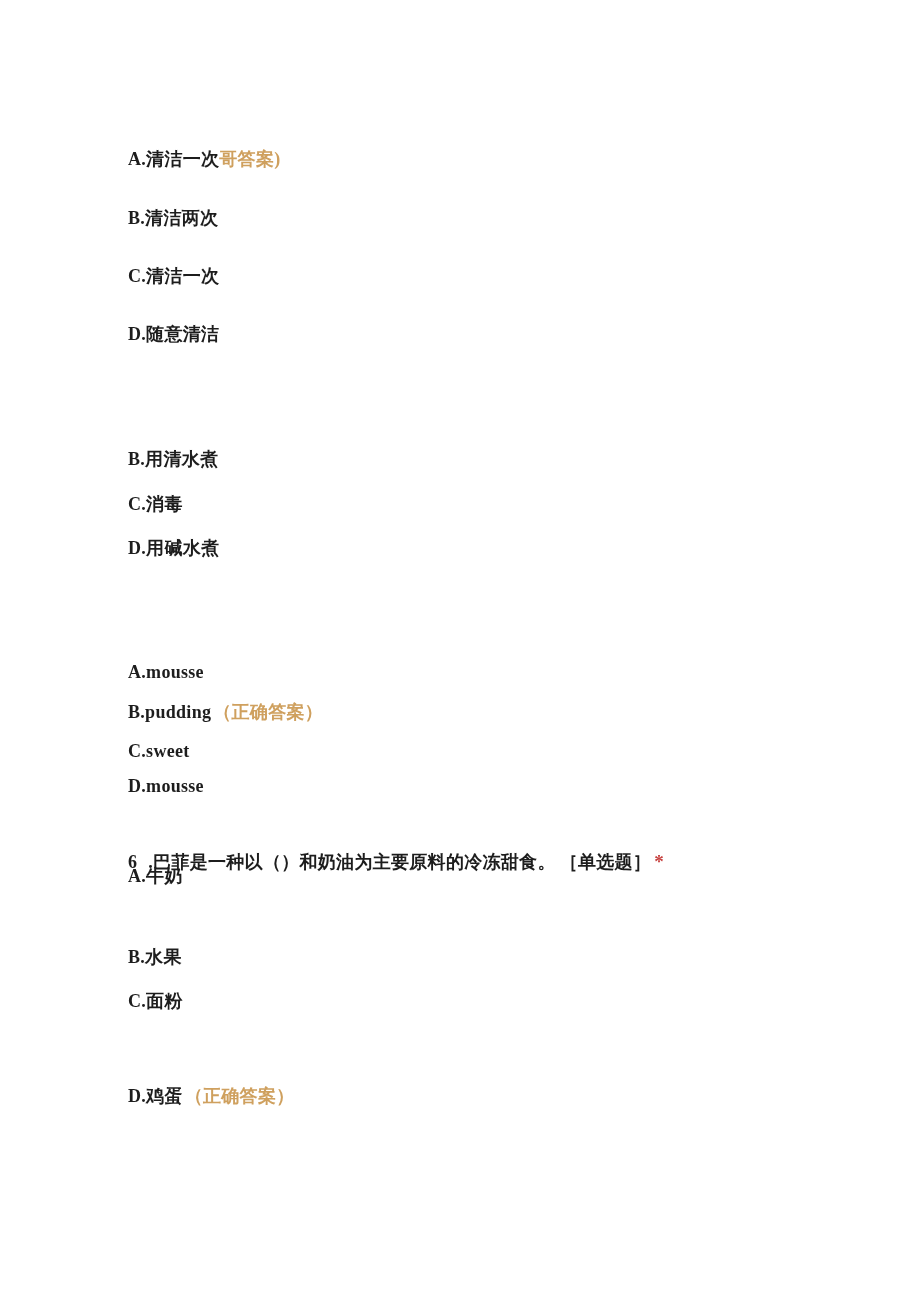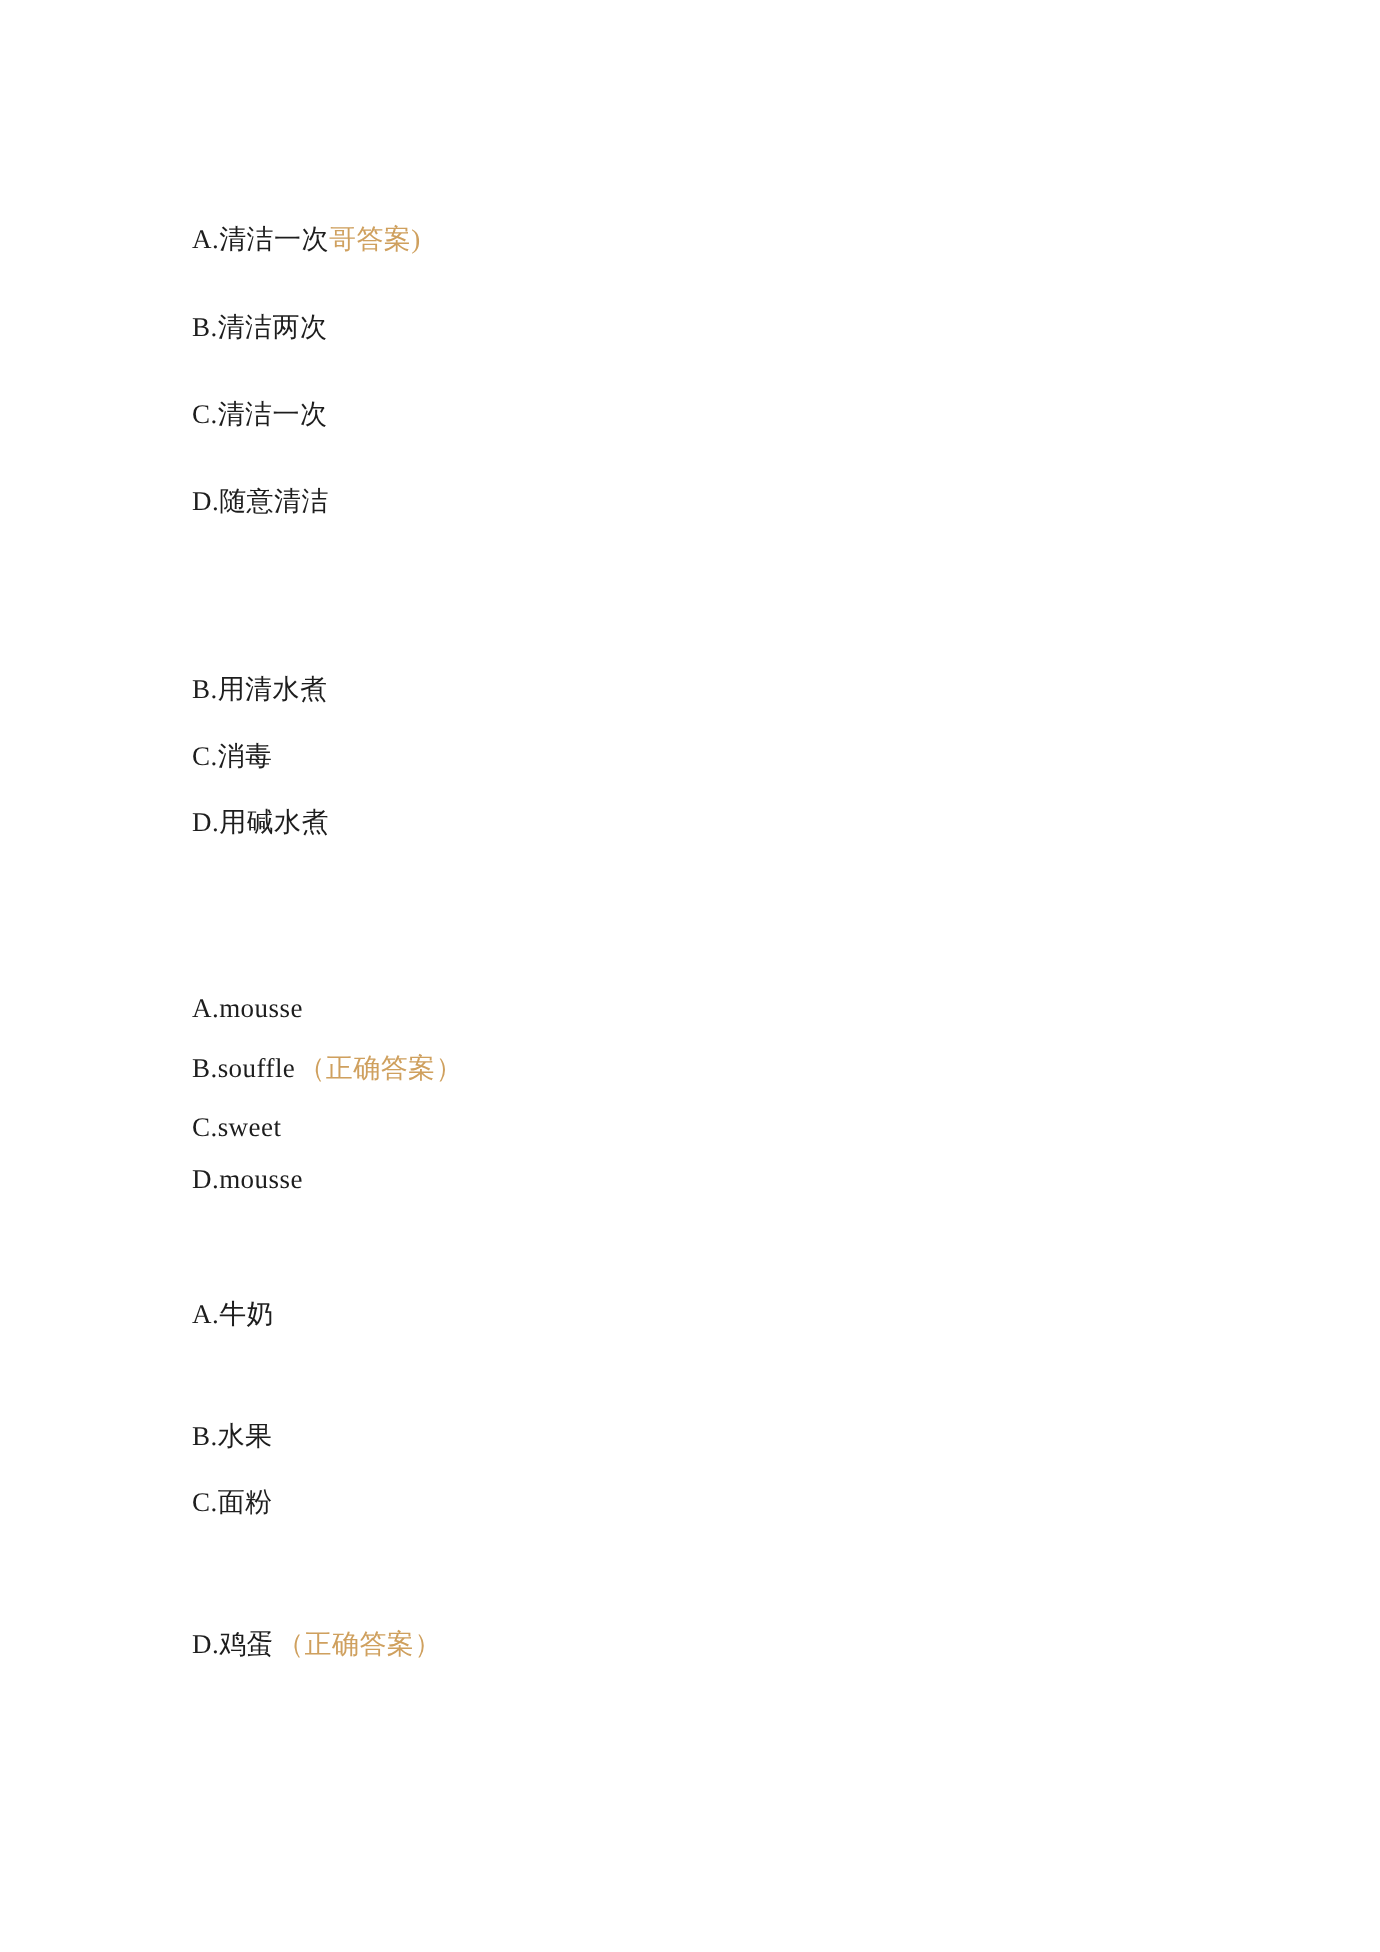--- a/index.html
+++ b/index.html
@@ -11,20 +11,21 @@
     height: 1301px;
     background: #ffffff;
     font-family: "Liberation Serif", "DejaVu Serif", serif;
     overflow: hidden;
   }
   .page {
     position: relative;
     width: 920px;
     height: 1301px;
     background: #ffffff;
+    font-weight: bold;
   }
   .line {
     position: absolute;
     left: 128px;
     font-size: 18px;
     line-height: 21px;
     color: #1d1d1d;
     white-space: nowrap;
     letter-spacing: 0.3px;
   }
@@ -50,22 +51,23 @@
   <div class="line" style="top:149px"><span data-bind="questions.0.options.0.text">A.清洁一次</span><span class="ann" data-bind="questions.0.options.0.annotation" data-bind-color="colors.answer_highlight" style="color: rgb(207, 160, 94);">哥答案)</span></div>
   <div class="line" style="top:208px"><span data-bind="questions.0.options.1.text">B.清洁两次</span></div>
   <div class="line" style="top:266px"><span data-bind="questions.0.options.2.text">C.清洁一次</span></div>
   <div class="line" style="top:324px"><span data-bind="questions.0.options.3.text">D.随意清洁</span></div>
 
   <div class="line" style="top:449px"><span data-bind="questions.1.options.1.text">B.用清水煮</span></div>
   <div class="line" style="top:494px"><span data-bind="questions.1.options.2.text">C.消毒</span></div>
   <div class="line" style="top:538px"><span data-bind="questions.1.options.3.text">D.用碱水煮</span></div>
 
   <div class="line" style="top:662px"><span data-bind="questions.2.options.0.text">A.mousse</span></div>
-  <div class="line" style="top:702px"><span data-bind="questions.2.options.1.text">B.souffle</span><span class="ann gap2" data-bind="questions.2.options.1.annotation" data-bind-color="colors.answer_highlight" style="color: rgb(207, 160, 94);">（正确答案）</span></div>
+  <div class="line" style="top:702px"><span data-bind="questions.2.options.1.text">B.pudding</span><span class="ann gap2" data-bind="questions.2.options.1.annotation" data-bind-color="colors.answer_highlight" style="color: rgb(207, 160, 94);">（正确答案）</span></div>
   <div class="line" style="top:741px"><span data-bind="questions.2.options.2.text">C.sweet</span></div>
   <div class="line" style="top:776px"><span data-bind="questions.2.options.3.text">D.mousse</span></div>
 
+  <div class="line" style="top:851px"><span class="qnum" data-bind="questions.3.number">6</span><span data-bind="questions.3.text">.巴菲是一种以（）和奶油为主要原料的冷冻甜食。</span><span class="qtag" data-bind="questions.3.type_tag">［单选题］</span><span class="qstar" data-bind="questions.3.required_mark" data-bind-color="questions.3.required_mark_color" style="color: rgb(199, 65, 63);">*</span></div>
   <div class="line" style="top:866px"><span data-bind="questions.3.options.0.text">A.牛奶</span></div>
   <div class="line" style="top:947px"><span data-bind="questions.3.options.1.text">B.水果</span></div>
   <div class="line" style="top:991px"><span data-bind="questions.3.options.2.text">C.面粉</span></div>
   <div class="line" style="top:1086px"><span data-bind="questions.3.options.3.text">D.鸡蛋</span><span class="ann gap2" data-bind="questions.3.options.3.annotation" data-bind-color="colors.answer_highlight" style="color: rgb(207, 160, 94);">（正确答案）</span></div>
 
 </div>
 
 </body></html>

